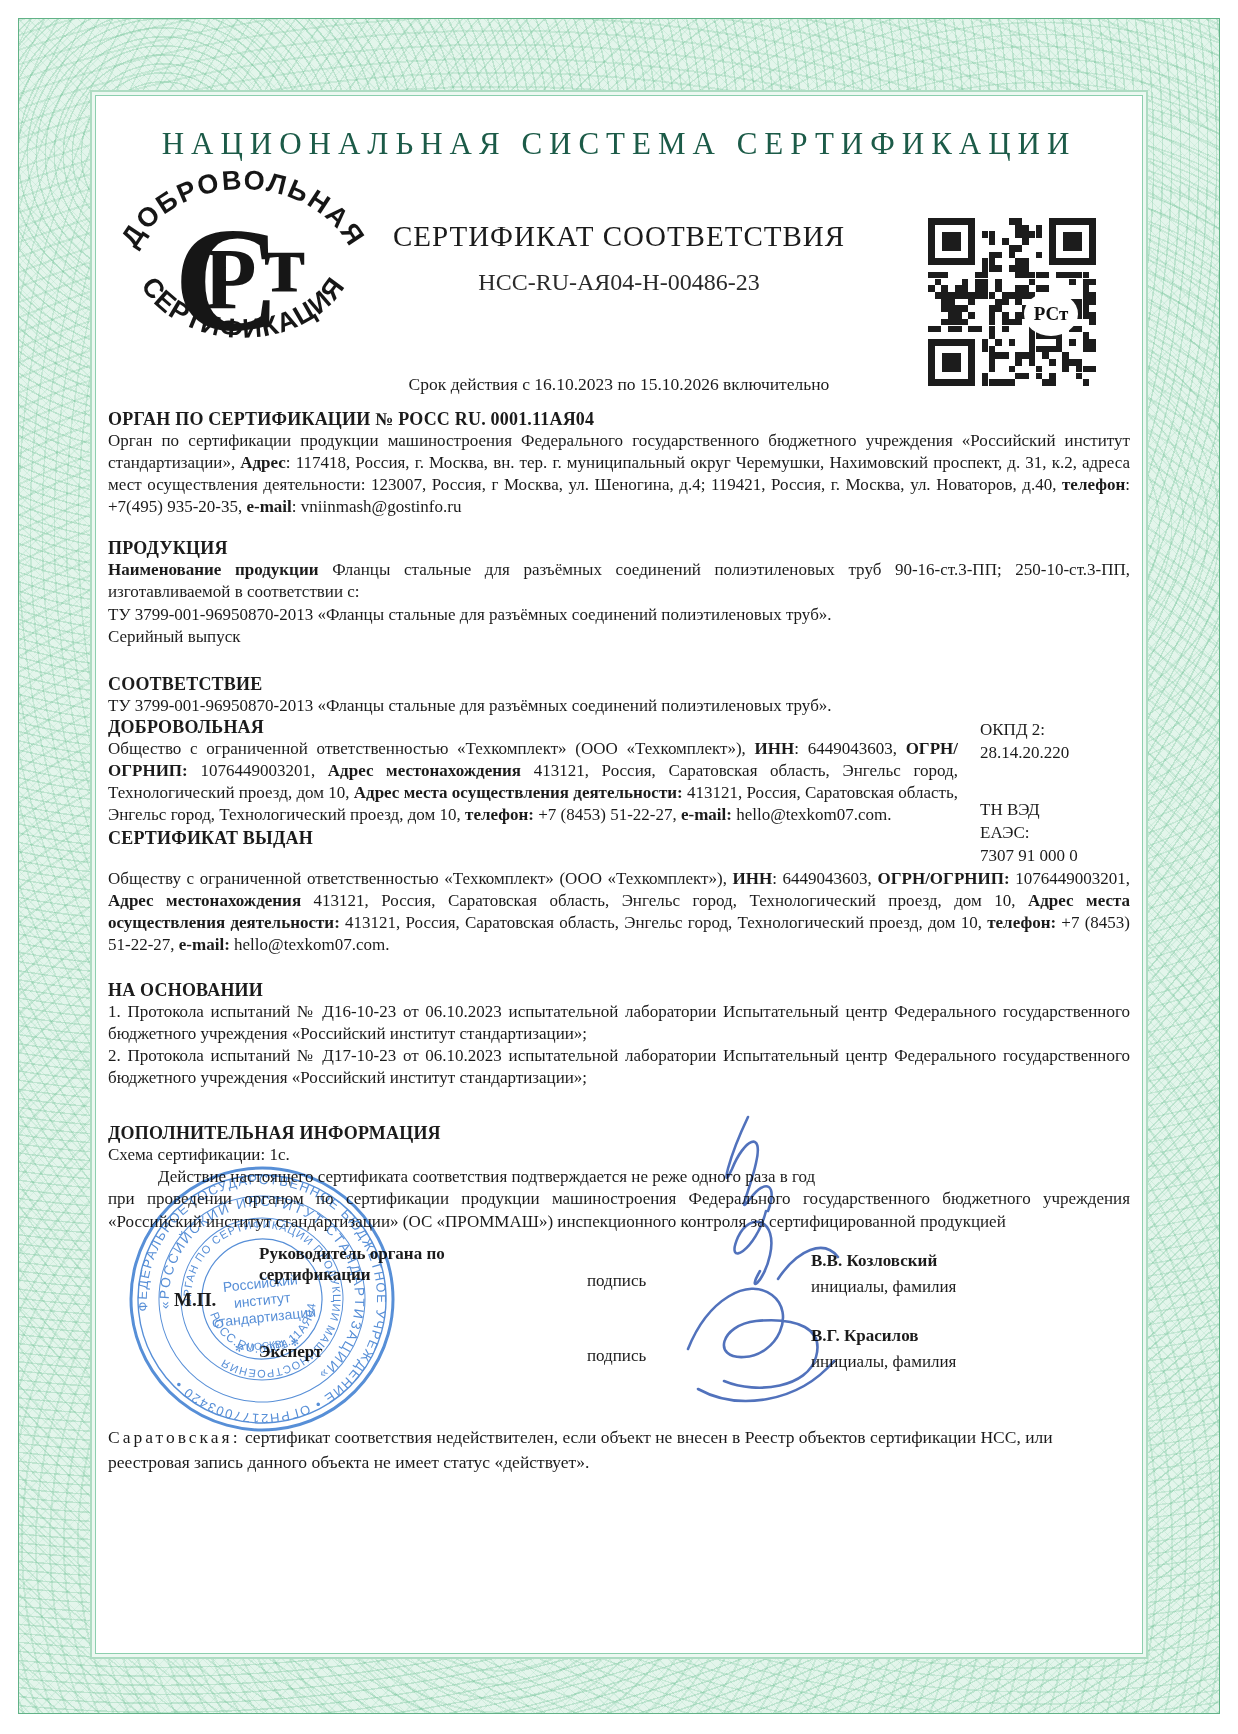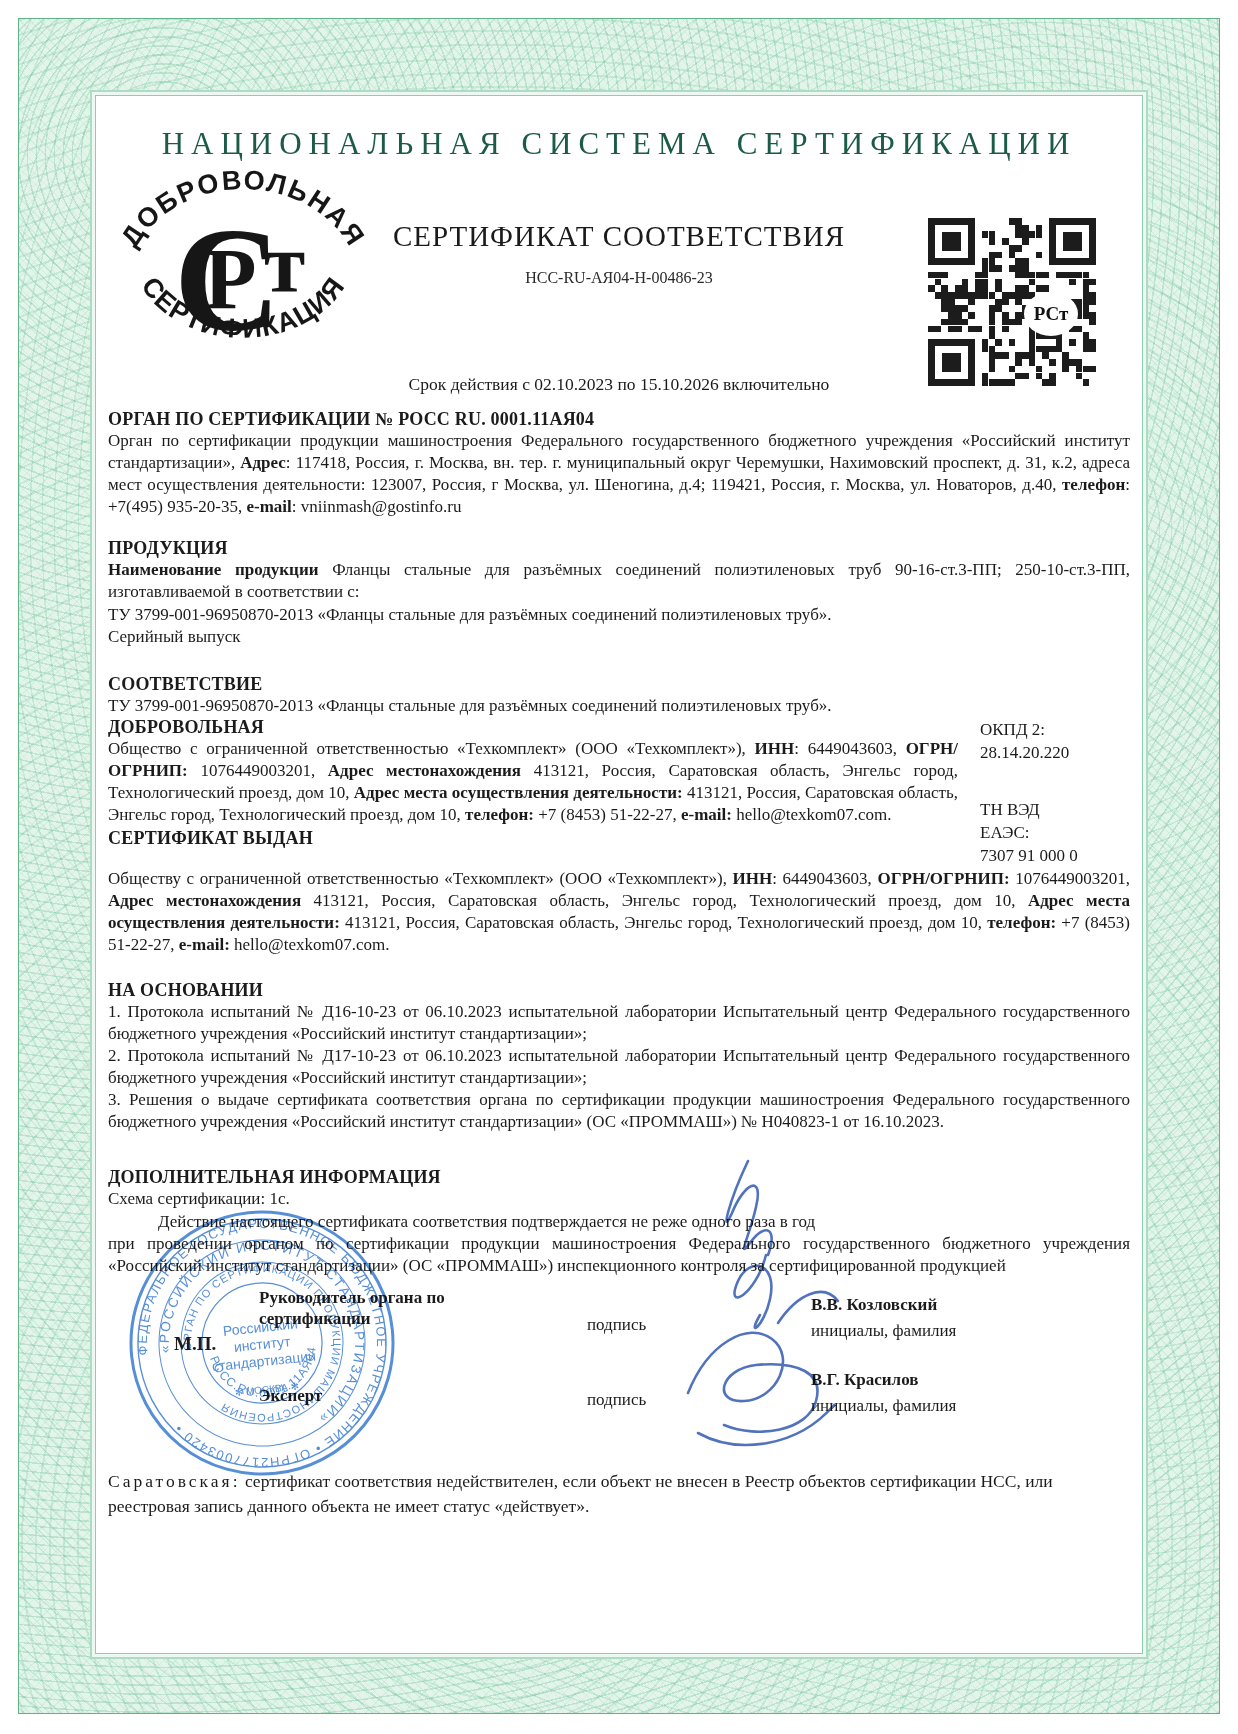--- a/index.html
+++ b/index.html
@@ -15,21 +15,21 @@
           repeating-radial-gradient(circle at 40% 90%, rgba(96,186,138,.20) 0 2px, transparent 2px 14px),
           repeating-linear-gradient(45deg, rgba(120,200,160,.18) 0 1px, transparent 1px 7px),
           repeating-linear-gradient(-45deg, rgba(120,200,160,.14) 0 1px, transparent 1px 9px);}
   .content{position:absolute;left:95px;top:95px;width:1048px;height:1559px;background:#fff;
            border:1px solid #8ccfae;box-shadow:0 0 0 3px #ecf8f1,0 0 0 5px #aedcc3;
            padding:0 12px;box-sizing:border-box;}
   .title{margin-top:30px;text-align:center;font-size:31px;letter-spacing:7px;color:#1c5b48;white-space:nowrap;}
   .syscode{margin-top:12px;text-align:center;font-size:24px;letter-spacing:1px;color:#2e7a5e;}
   .header-row{position:relative;height:208px;margin-top:2px;}
   .cert-title{padding-top:56px;text-align:center;font-size:29px;letter-spacing:1px;}
-  .cert-number{margin-top:16px;text-align:center;font-size:16px;color:#2a2a2a;}
+  .cert-number{margin-top:16px;text-align:center;font-size:24px;color:#2a2a2a;}
   .rst-logo{position:absolute;left:4px;top:2px;}
   .qr{position:absolute;right:34px;top:54px;width:168px;height:168px;background:#fff;}
   .qr-cells{position:absolute;inset:0;}
   .qr-cells i{position:absolute;background:#1c1c1c;}
   .finder{position:absolute;width:33px;height:33px;border:7px solid #1c1c1c;box-sizing:content-box;}
   .finder i{display:block;width:19px;height:19px;background:#1c1c1c;margin:7px;}
   .qr-oval{position:absolute;left:96px;top:74px;width:54px;height:44px;background:#fff;border-radius:50%;
            display:flex;align-items:center;justify-content:center;font-weight:bold;font-size:19px;color:#111;}
   .validity{margin-top:2px;text-align:center;font-size:17.5px;}
   h2{font-size:18px;margin:0;letter-spacing:.2px;}
@@ -309,21 +309,21 @@
         <div class="finder" style="right:0;top:0">
             <i></i>
           </div>
         <div class="finder" style="left:0;bottom:0">
             <i></i>
           </div>
         <div class="qr-oval">РСт</div>
       </div>
     </div>
 
-    <div class="validity">Срок действия с 02.10.2023 по 15.10.2026 включительно</div>
+    <div class="validity">Срок действия с 16.10.2023 по 15.10.2026 включительно</div>
 
     <h2 class="h-org"><span class="b">ОРГАН ПО СЕРТИФИКАЦИИ № </span><span>РОСС RU. 0001.11АЯ04</span></h2>
     <p class="body mt6"><span>Орган по сертификации продукции машиностроения Федерального государственного бюджетного учреждения «Российский институт стандартизации», </span><span class="b">Адрес</span><span>: 117418, Россия, г. Москва, вн. тер. г. муниципальный округ Черемушки, Нахимовский проспект, д. 31, к.2, адреса мест осуществления деятельности: 123007, Россия, г Москва, ул. Шеногина, д.4; 119421, Россия, г. Москва, ул. Новаторов, д.40, </span><span class="b">телефон</span><span>: +7(495) 935-20-35, </span><span class="b">e-mail</span><span>: vniinmash@gostinfo.ru</span></p>
 
     <h2 class="sec-prod">ПРОДУКЦИЯ</h2>
     <p class="body mt4"><span class="b">Наименование продукции </span><span>Фланцы стальные для разъёмных соединений полиэтиленовых труб 90-16-ст.3-ПП; 250-10-ст.3-ПП, изготавливаемой в соответствии с:</span></p>
     <p class="body" style="text-align:left">ТУ 3799-001-96950870-2013 «Фланцы стальные для разъёмных соединений полиэтиленовых труб».</p>
     <p class="body" style="text-align:left">Серийный выпуск</p>
 
     <h2 class="sec-conf">СООТВЕТСТВИЕ</h2>
@@ -341,21 +341,20 @@
         <div class="blk2">ТН ВЭД</div>
         <div>ЕАЭС:</div>
         <div>7307 91 000 0</div>
       </div>
     </div>
     <p class="body"><span>Обществу с ограниченной ответственностью «Техкомплект» (ООО «Техкомплект»), </span><span class="b">ИНН</span><span>: 6449043603, </span><span class="b">ОГРН/ОГРНИП:</span><span> 1076449003201, </span><span class="b">Адрес местонахождения</span><span> 413121, Россия, Саратовская область, Энгельс город, Технологический проезд, дом 10, </span><span class="b">Адрес места осуществления деятельности:</span><span> 413121, Россия, Саратовская область, Энгельс город, </span><span>Технологический проезд, дом 10, </span><span class="b">телефон:</span><span> +7 (8453) 51-22-27, </span><span class="b">e-mail:</span><span> hello@texkom07.com.</span></p>
 
     <h2 class="sec-basis">НА ОСНОВАНИИ</h2>
     <p class="body mt4">1. Протокола испытаний № Д16-10-23 от 06.10.2023 испытательной лаборатории Испытательный центр Федерального государственного бюджетного учреждения «Российский институт стандартизации»;</p>
     <p class="body">2. Протокола испытаний № Д17-10-23 от 06.10.2023 испытательной лаборатории Испытательный центр Федерального государственного бюджетного учреждения «Российский институт стандартизации»;</p>
-    <p class="body">3. Решения о выдаче сертификата соответствия органа по сертификации продукции машиностроения Федерального государственного бюджетного учреждения «Российский институт стандартизации» (ОС «ПРОММАШ») № Н040823-1 от 16.10.2023.</p>
 
     <h2 class="sec-add">ДОПОЛНИТЕЛЬНАЯ ИНФОРМАЦИЯ</h2>
     <p class="body mt4" style="text-align:left">Схема сертификации: 1с.</p>
     <p class="body indent" style="text-align:left">Действие настоящего сертификата соответствия подтверждается не реже одного раза в год</p>
     <p class="body">при проведении органом по сертификации продукции машиностроения Федерального государственного бюджетного учреждения «Российский институт стандартизации» (ОС «ПРОММАШ») инспекционного контроля за сертифицированной продукцией</p>
 
     <div class="sig-area">
 
       <svg class="stamp" width="292" height="292" viewBox="0 0 292 292">
         <defs>

